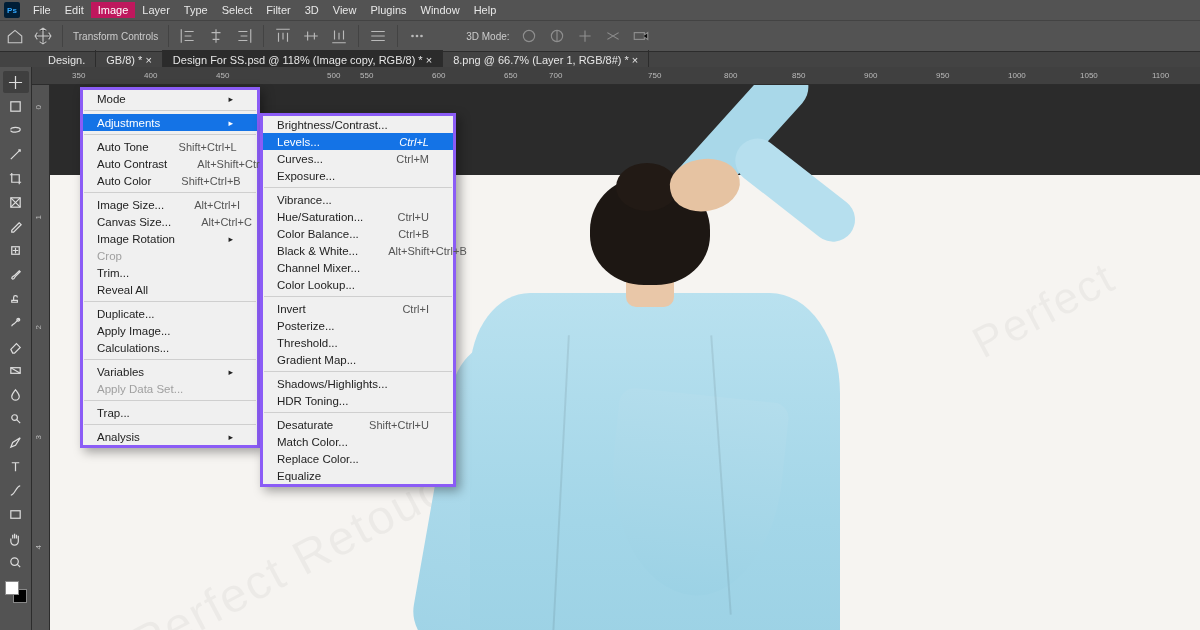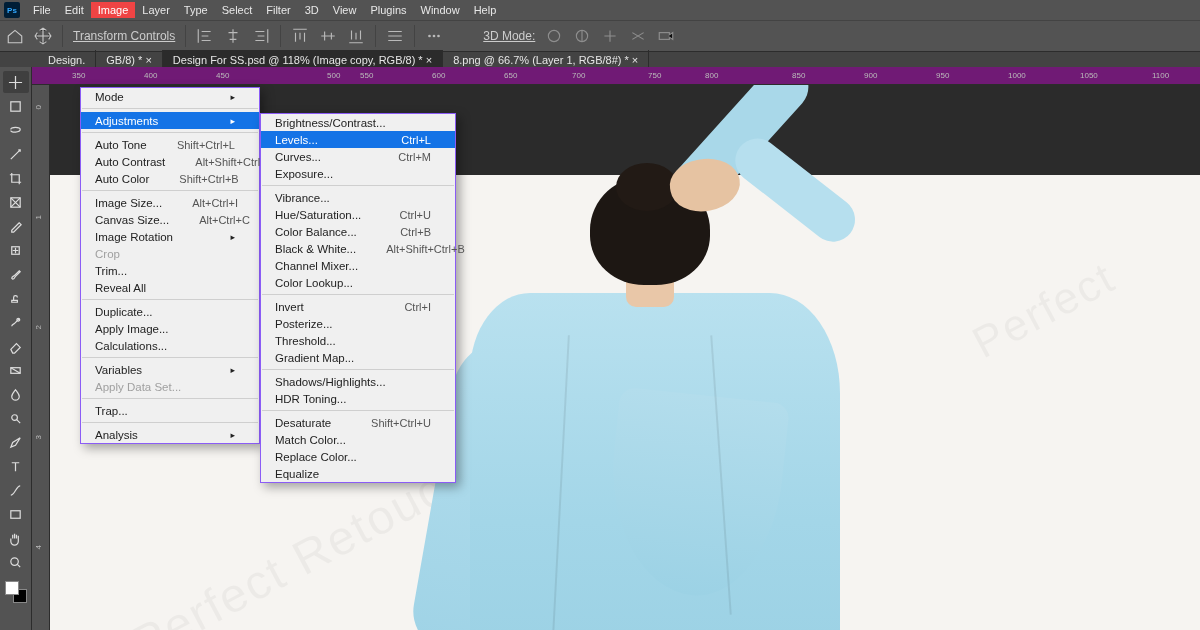--- a/index.html
+++ b/index.html
@@ -3,27 +3,27 @@
 <meta charset="utf-8">
 <style>
   * { margin: 0; padding: 0; box-sizing: border-box; font-family: "Segoe UI", Tahoma, sans-serif; user-select: none; }
   html, body { width: 1200px; height: 630px; overflow: hidden; background: #535353; }
   body { display: flex; flex-direction: column; }
 
   
   .menubar { height: 20px; background: #535353; display: flex; align-items: center; padding: 0 4px; }
   .menubar .ps { width: 16px; height: 16px; background: #001e36; color: #31a8ff; font-size: 8px; font-weight: 700; display: flex; align-items: center; justify-content: center; border-radius: 2px; margin-right: 6px; }
   .menubar .mi { color: #e8e8e8; font-size: 11px; padding: 2px 7px; cursor: default; }
-  .menubar .mi.active { background: #ef4444; color: #fff; }
+  .menubar .mi.active { background: #be185d; color: #fff; }
 
   
   .optbar { height: 32px; background: #535353; border-top: 1px solid #434343; border-bottom: 1px solid #2c2c2c; display: flex; align-items: center; padding: 0 6px; gap: 10px; color: #ccc; font-size: 11px; }
   .optbar .ico { width: 18px; height: 18px; display: flex; align-items: center; justify-content: center; opacity: .85; }
   .optbar .sep { width: 1px; height: 22px; background: #434343; }
-  .optbar .lbl { font-size: 12px; color: #ccc; text-decoration: underline; }
+  .optbar .lbl { font-size: 10px; color: #ccc; }
 
   
   .tabstrip { height: 15px; background: #434343; display: flex; align-items: center; padding-left: 38px; }
   .tab { color: #ccc; font-size: 11px; padding: 4px 10px; display: flex; align-items: center; gap: 6px; border-right: 1px solid #2c2c2c; }
   .tab.active { background: #2b2b2b; color: #fff; }
   .bigtab { color: #e6e6e6; font-size: 11px; }
 
   
   .workarea { flex: 1; display: flex; background: #2b2b2b; position: relative; }
 
@@ -31,21 +31,21 @@
   .toolbox { width: 32px; background: #535353; border-right: 1px solid #2c2c2c; display: flex; flex-direction: column; align-items: center; padding-top: 4px; gap: 2px; }
   .tool { width: 26px; height: 22px; display: flex; align-items: center; justify-content: center; color: #d8d8d8; border-radius: 2px; }
   .tool.sel { background: #3f3f3f; }
   .tool svg { width: 15px; height: 15px; stroke: #d8d8d8; fill: none; stroke-width: 1.3; }
   .swatch { margin-top: 6px; position: relative; width: 22px; height: 22px; }
   .swatch .fg { position: absolute; top: 0; left: 0; width: 14px; height: 14px; background: #fff; border: 1px solid #888; }
   .swatch .bg { position: absolute; bottom: 0; right: 0; width: 14px; height: 14px; background: #000; border: 1px solid #888; }
 
   
   .canvascol { flex: 1; display: flex; flex-direction: column; position: relative; }
-  .hruler { height: 18px; background: #701a75; border-bottom: 1px solid #2c2c2c; position: relative; overflow: hidden; color: #bbb; font-size: 8px; }
+  .hruler { height: 18px; background: #404040; border-bottom: 1px solid #2c2c2c; position: relative; overflow: hidden; color: #bbb; font-size: 8px; }
   .hruler .tick { position: absolute; top: 4px; }
   .canvasrow { flex: 1; display: flex; }
   .vruler { width: 18px; background: #535353; border-right: 1px solid #2c2c2c; position: relative; overflow: hidden; color: #bbb; font-size: 8px; }
   .vruler .tick { position: absolute; left: 2px; writing-mode: vertical-rl; transform: rotate(180deg); }
   .canvas { flex: 1; background: #2b2b2b; position: relative; overflow: hidden; }
   .artboard { position: absolute; top: 90px; left: 0; right: 0; bottom: 0; background: #f6f4f1; }
   
   .wm { position: absolute; bottom: 60px; left: 60px; transform: rotate(-28deg); color: rgba(0,0,0,.04); font-size: 48px; font-weight: 300; letter-spacing: 2px; pointer-events: none; }
   .wm2 { position: absolute; top: 110px; right: 80px; transform: rotate(-28deg); color: rgba(0,0,0,.04); font-size: 44px; font-weight: 300; letter-spacing: 2px; pointer-events: none; }
 
@@ -57,28 +57,28 @@
   .arm  { position: absolute; top: 4px; left: 270px; width: 180px; height: 48px; background: #a9d8e9; border-radius: 30px; transform: rotate(-48deg); transform-origin: left center; }
   .forearm { position: absolute; top: -50px; left: 330px; width: 140px; height: 44px; background: #b6dfee; border-radius: 24px; transform: rotate(38deg); transform-origin: left center; }
   .hand { position: absolute; top: -16px; left: 260px; width: 70px; height: 52px; background: #e6c3a2; border-radius: 46% 52% 50% 50%; transform: rotate(-10deg); }
   .jacket { position: absolute; top: 118px; left: 60px; width: 370px; height: 380px; background: linear-gradient(180deg,#b9e1ef 0%, #a3d6e8 60%, #9bd1e4 100%); border-radius: 60px 70px 50px 50px / 80px 100px 40px 40px; }
   .hood { position: absolute; top: 220px; left: 200px; width: 170px; height: 200px; background: linear-gradient(180deg,#b3ddec, #9cd2e5); border-radius: 20px 20px 100px 120px / 20px 20px 160px 180px; transform: rotate(6deg); }
   .sleeveL { position: absolute; top: 160px; left: 24px; width: 100px; height: 320px; background: linear-gradient(180deg,#b6dfee,#9fd3e6); border-radius: 60px 40px 40px 40px; transform: rotate(10deg); }
   .seam1 { position: absolute; top: 160px; left: 150px; width: 2px; height: 300px; background: rgba(0,0,0,.08); transform: rotate(3deg); }
   .seam2 { position: absolute; top: 160px; left: 310px; width: 2px; height: 280px; background: rgba(0,0,0,.08); transform: rotate(-4deg); }
 
   
-  .menu { position: absolute; background: #f0f0f0; color: #222; font-size: 11.5px; border: 1px solid #8b5cf6; box-shadow: 4px 4px 10px rgba(0,0,0,.35); z-index: 50; }
+  .menu { position: absolute; background: #f0f0f0; color: #222; font-size: 11.5px; border: 3px solid #8b5cf6; box-shadow: 4px 4px 10px rgba(0,0,0,.35); z-index: 50; }
   .menu .row { display: flex; align-items: center; justify-content: space-between; height: 17px; padding: 0 24px 0 14px; white-space: nowrap; }
   .menu .row.hl { background: #1473e6; color: #fff; }
   .menu .row.dis { color: #a0a0a0; }
   .menu .sub::after { content: "▸"; font-size: 9px; color: inherit; margin-left: 14px; }
   .menu hr { border: none; border-top: 1px solid #cfcfcf; margin: 3px 1px; }
   .menu .sc { color: #555; font-size: 11px; margin-left: 30px; }
-  .menu .row.hl .sc { color: #fff; }
+  .menu .row.hl .sc { color: #fff; font-style: italic; }
 
   #menu-image { top: 20px; left: 80px; width: 180px; }
   #menu-adjust { top: 46px; left: 260px; width: 196px; }
 </style>
 </head>
 <body>
 
 <div class="menubar">
   <div class="ps">Ps</div>
   <div id="menubar-items" style="display: flex;">
@@ -325,23 +325,23 @@
 
   <div class="canvascol">
     <div class="hruler" id="hruler">
         <span class="tick" style="left: 40px;">350</span>
         <span class="tick" style="left: 112px;">400</span>
         <span class="tick" style="left: 184px;">450</span>
         <span class="tick" style="left: 256px; margin-left: 39px;">500</span>
         <span class="tick" style="left: 328px;">550</span>
         <span class="tick" style="left: 400px;">600</span>
         <span class="tick" style="left: 472px;">650</span>
-        <span class="tick" style="left: 540px;">700</span>
+        <span class="tick" style="left: 517px;">700</span>
         <span class="tick" style="left: 616px;">750</span>
-        <span class="tick" style="left: 673px;">800</span>
+        <span class="tick" style="left: 692px;">800</span>
         <span class="tick" style="left: 760px;">850</span>
         <span class="tick" style="left: 832px;">900</span>
         <span class="tick" style="left: 904px;">950</span>
         <span class="tick" style="left: 976px;">1000</span>
         <span class="tick" style="left: 1048px;">1050</span>
         <span class="tick" style="left: 1120px;">1100</span>
       </div>
     <div class="canvasrow">
       <div class="vruler" id="vruler">
           <span class="tick" style="top: 20px;">0</span>

